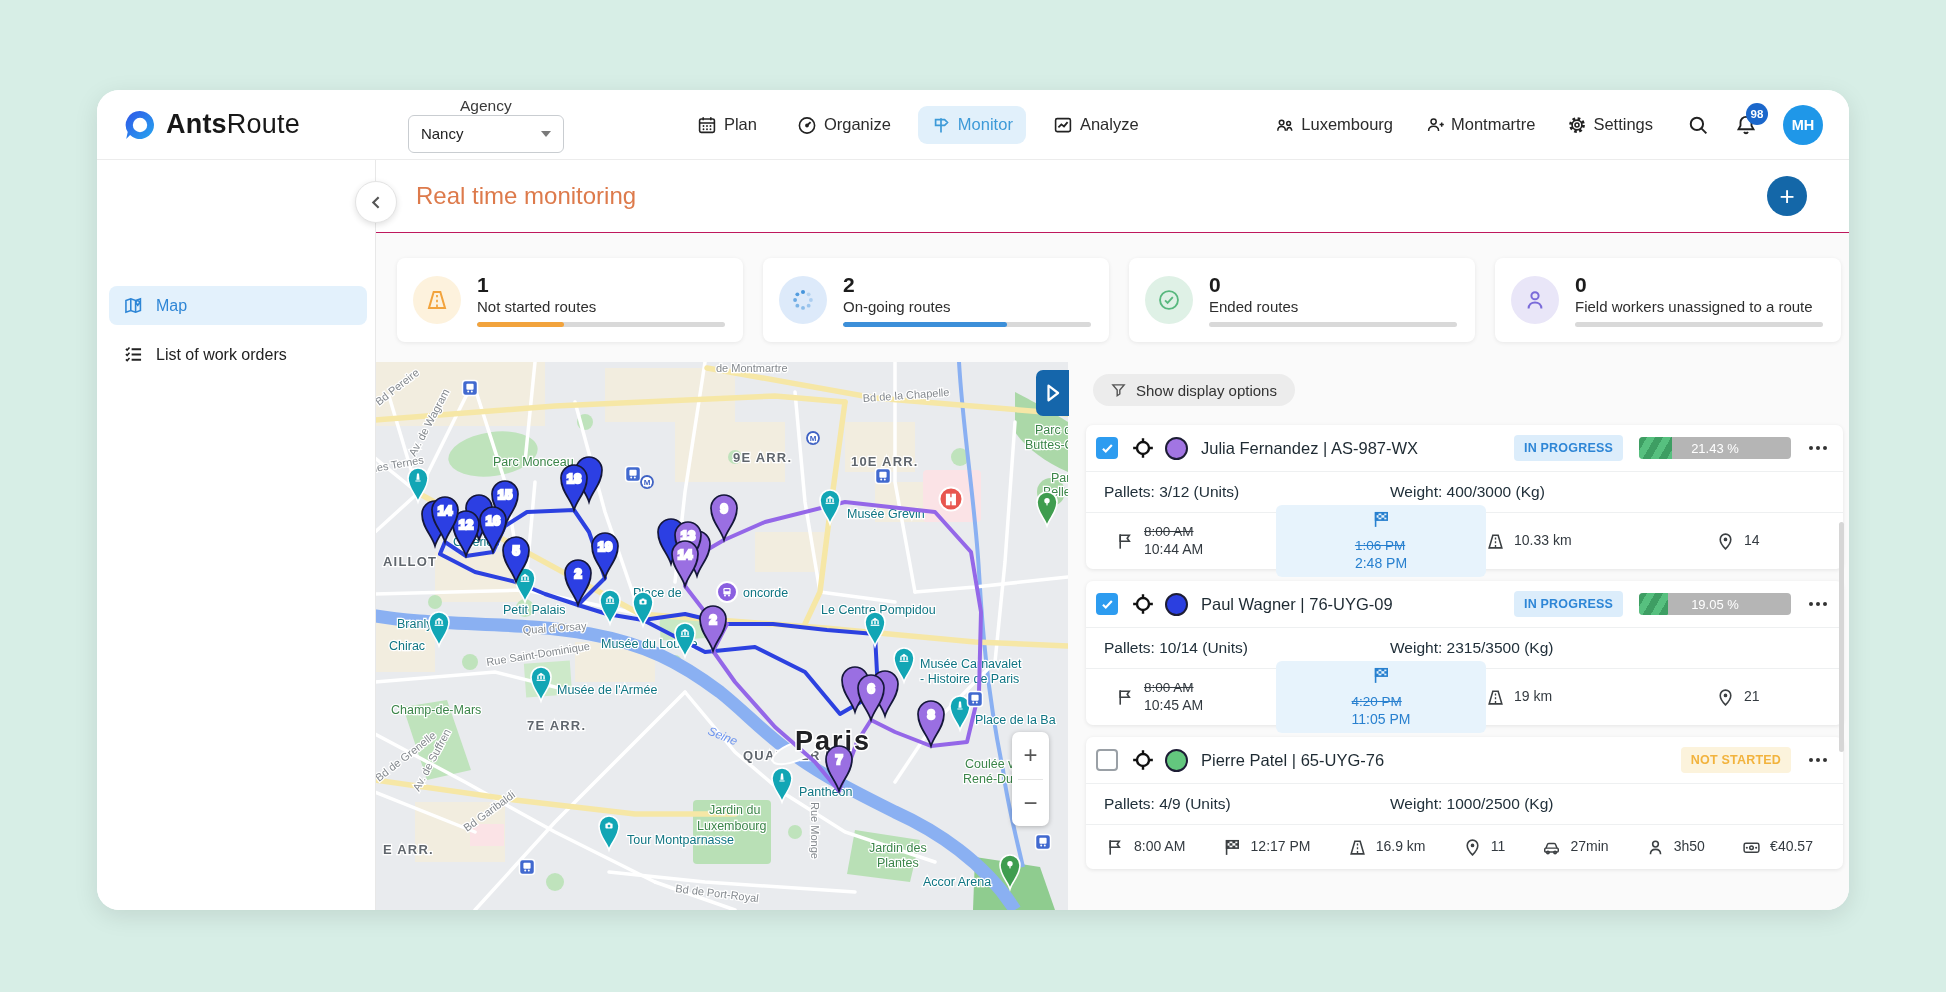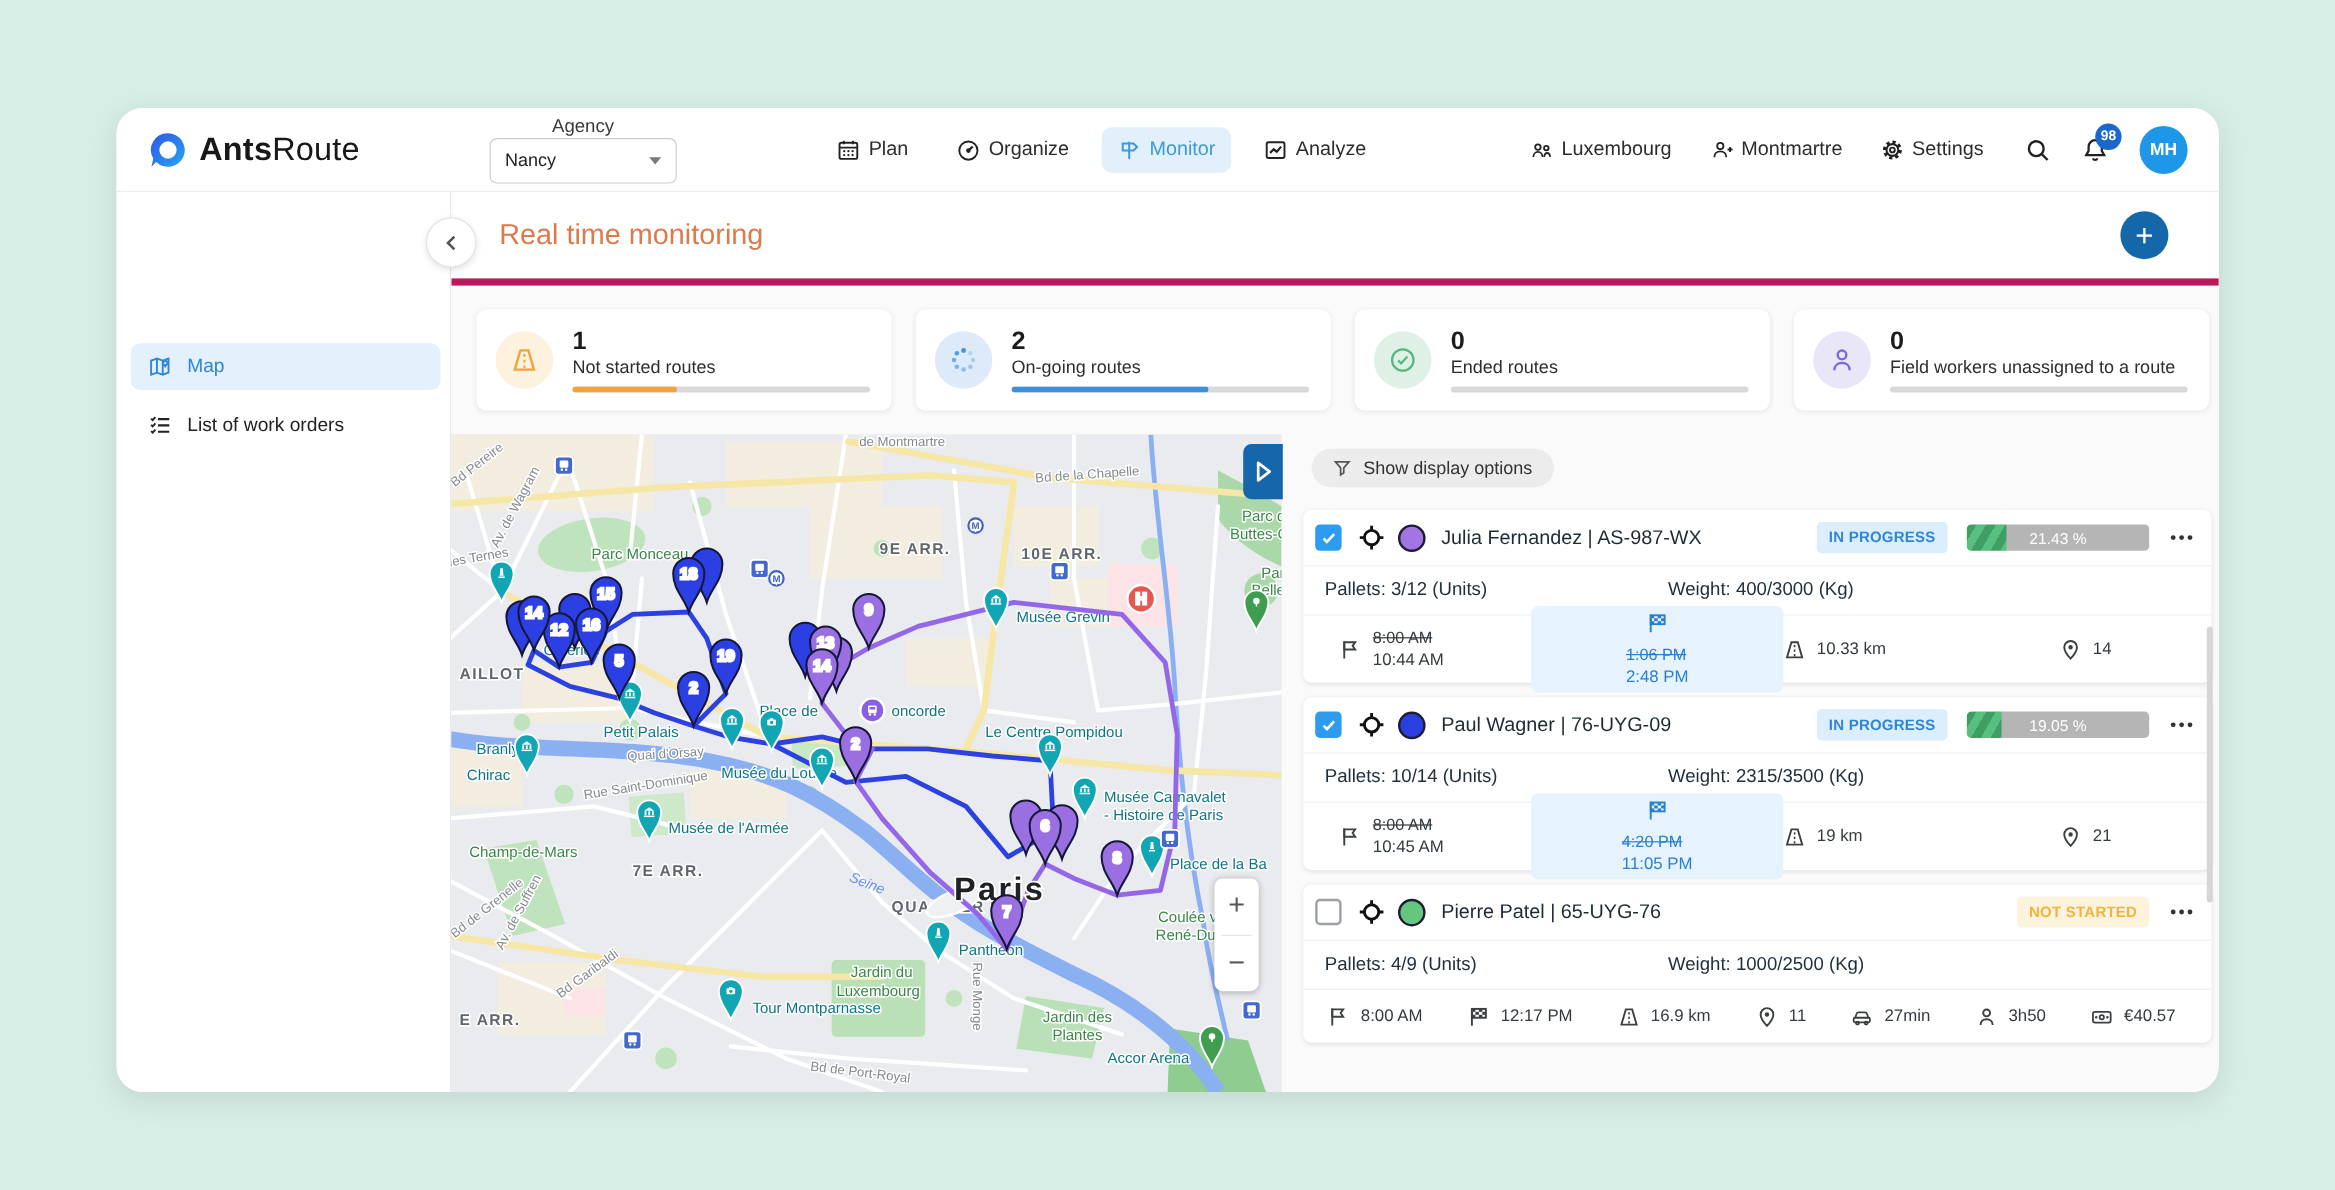--- a/index.html
+++ b/index.html
@@ -41,21 +41,21 @@
   .side-item{display:flex;align-items:center;gap:12px;margin:10px 8px 10px 12px;padding:9px 14px;border-radius:8px;
              font-size:16px;color:#222;cursor:pointer;}
   .side-item .icn{width:21px;height:21px;color:#222;}
   .side-item.active{background:#e3f1fc;color:#2e86d6;}
   .side-item.active .icn{color:#2e86d6;}
   .sidebar-pad{height:116px;}
   .back-btn{position:absolute;left:258px;top:91px;width:40px;height:40px;border-radius:50%;background:#fff;
             border:1px solid #e4e4e4;box-shadow:0 2px 6px rgba(0,0,0,.12);display:flex;align-items:center;justify-content:center;
             z-index:20;cursor:pointer;color:#555;}
   
-  .content-header{position:absolute;left:279px;top:70px;right:0;height:72px;background:#fff;z-index:5;border-bottom:6px solid #be185d;}
+  .content-header{position:absolute;left:279px;top:70px;right:0;height:72px;background:#fff;z-index:5;border-bottom:1px solid #be185d;}
   .page-title{position:absolute;left:40px;top:22px;font-size:24px;color:#dd7a4b;font-weight:500;}
   .add-btn{position:absolute;right:42px;top:16px;width:40px;height:40px;border-radius:50%;background:#1467a8;color:#fff;
            font-size:26px;display:flex;align-items:center;justify-content:center;cursor:pointer;font-weight:400;}
   
   .content{position:absolute;left:279px;top:142px;right:0;bottom:0;background:#fafafa;}
   .stats-row{position:absolute;left:21px;top:26px;right:8px;height:84px;display:flex;gap:20px;}
   .stat-card{width:346px;height:84px;background:#fff;border-radius:8px;box-shadow:0 1px 4px rgba(0,0,0,.08);
              display:flex;align-items:center;padding:0 18px 0 16px;box-sizing:border-box;gap:16px;}
   .stat-ic{width:48px;height:48px;border-radius:50%;display:flex;align-items:center;justify-content:center;flex:0 0 auto;}
   .stat-ic .icn{width:24px;height:24px;}

